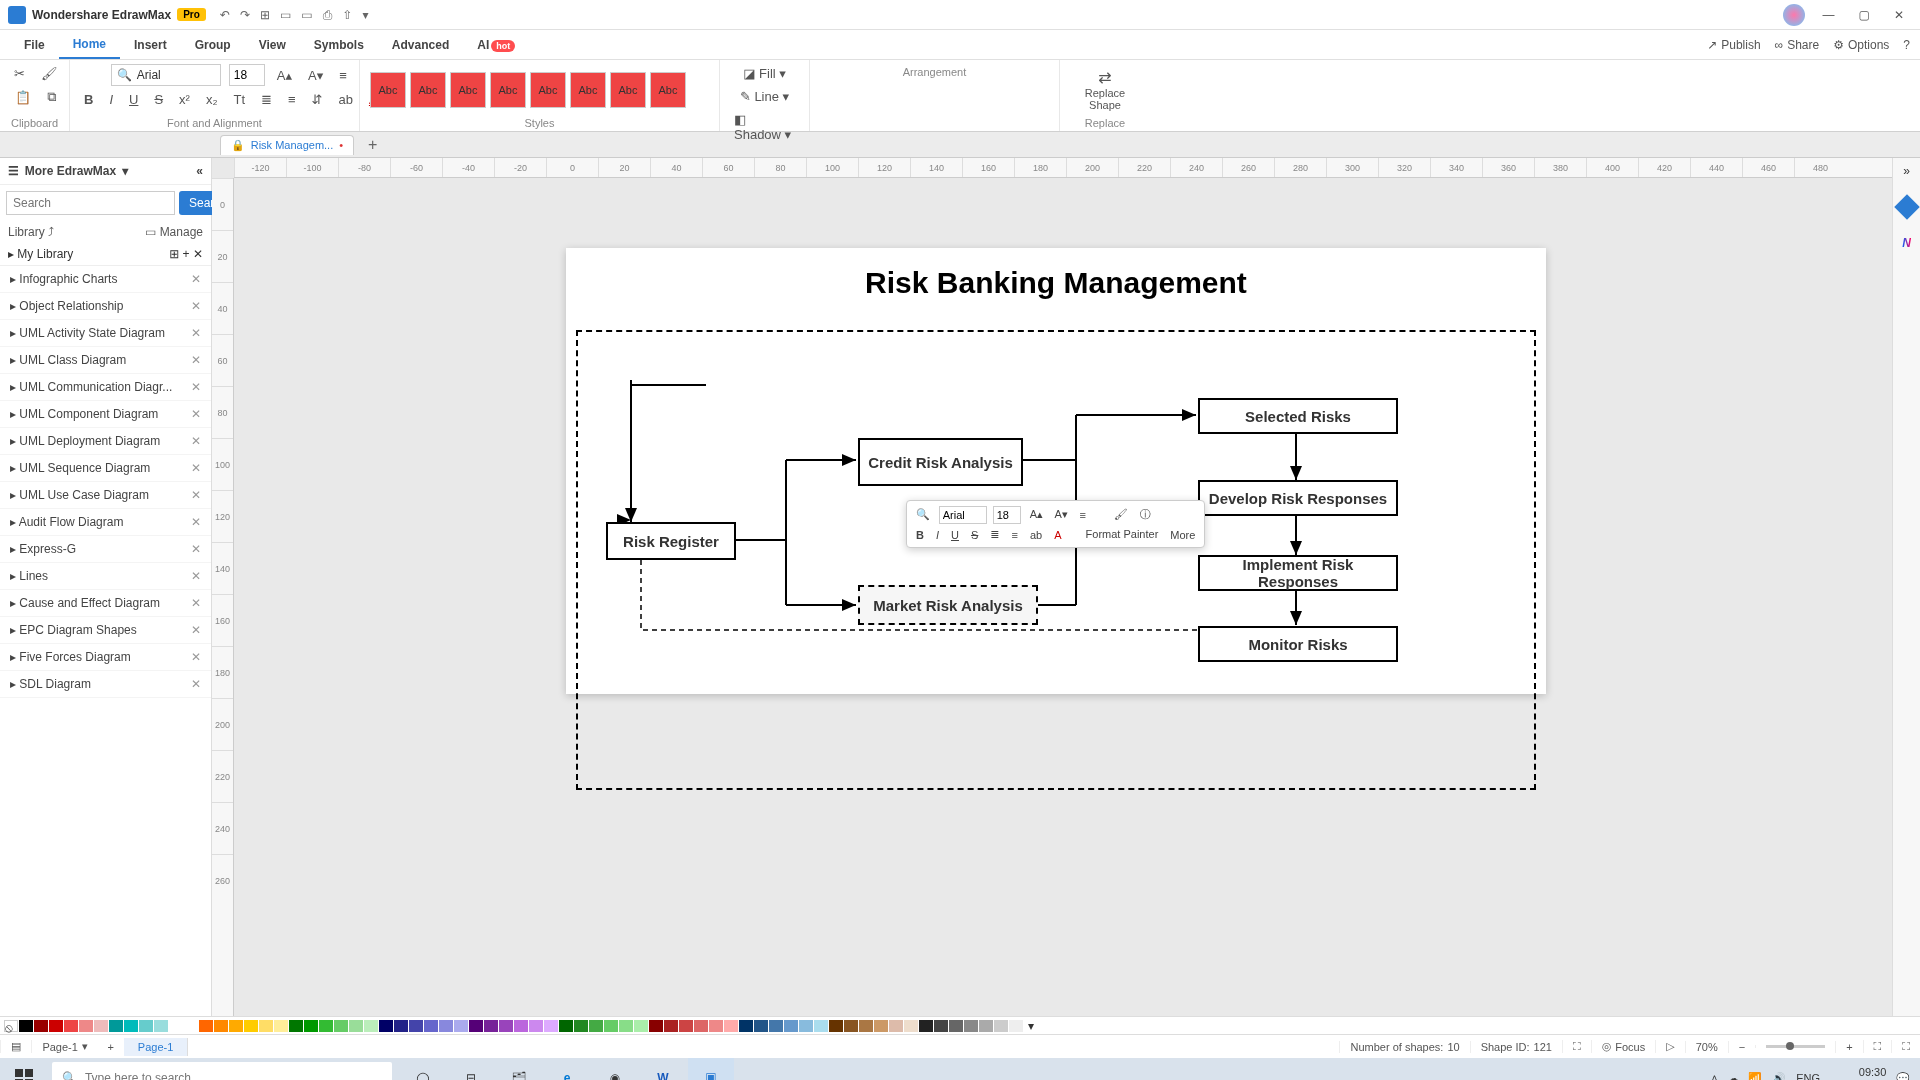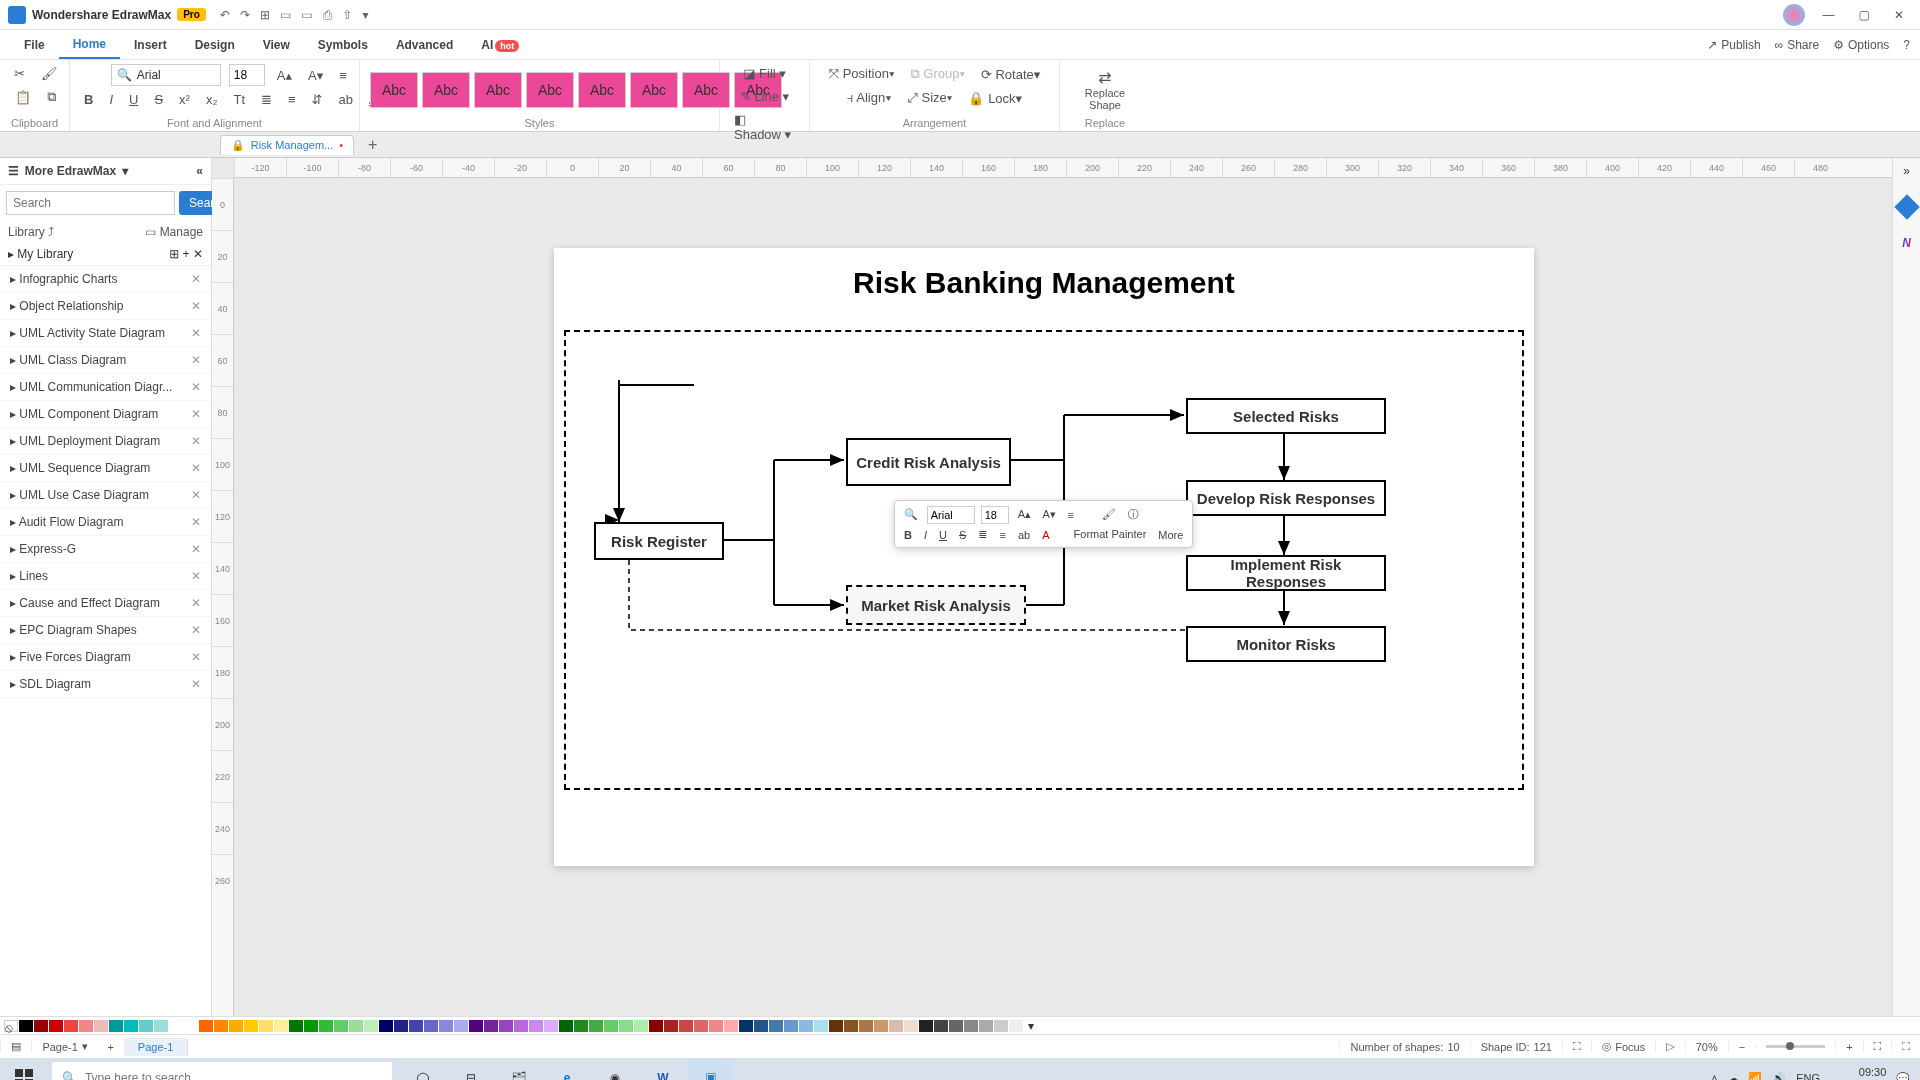--- a/index.html
+++ b/index.html
@@ -27,21 +27,21 @@
 
 
 .ribbon { height: 72px; background: #fff; display: flex; align-items: stretch; border-bottom: 1px solid #d0d0d0; }
 .rgroup { border-right: 1px solid #e8e8e8; padding: 4px 10px 2px; display: flex; flex-direction: column; }
 .rgroup .controls { flex: 1; display: flex; align-items: center; gap: 6px; flex-wrap: wrap; }
 .rgroup .label { text-align: center; font-size: 11px; color: #888; padding-top: 2px; }
 .ribbon .small { color: #555; padding: 2px 4px; cursor: pointer; font-size: 13px; }
 .ribbon select, .ribbon input.fsize { border: 1px solid #ccc; height: 22px; font-size: 12px; padding: 0 4px; }
 .ribbon input.fsize { width: 36px; }
 .fontname { width: 110px; border: 1px solid #ccc; height: 22px; padding: 0 6px; display:flex; align-items:center; gap:4px; }
-.style-swatch { width: 48px; height: 36px; border: 1px solid #ccc; display: flex; align-items: center; justify-content: center; font-size: 14px; cursor: pointer; background:#ec4899;}
+.style-swatch { width: 36px; height: 36px; border: 1px solid #ccc; display: flex; align-items: center; justify-content: center; font-size: 11px; cursor: pointer; background:#ef4444;}
 .style-row { display: flex; gap: 4px; }
 .ribbon .twoline { display:flex; flex-direction:column; gap:4px; }
 .ribbon .rowc { display:flex; gap:8px; align-items:center; }
 .replace-btn { display:flex; flex-direction:column; align-items:center; font-size:11px; color:#555; padding:4px 8px;}
 
 
 .doctabs { height: 26px; background: #ececec; display: flex; align-items: center; padding-left: 220px; border-bottom:1px solid #ccc;}
 .doctab { background: #fff; border: 1px solid #ccc; border-bottom: none; padding: 3px 10px; display: flex; align-items: center; gap: 6px; font-size: 11px; color: #2b7cd3; border-radius: 4px 4px 0 0;}
 .doctab .dot { color: #d33; }
 .doctab-add { margin-left: 6px; color: #666; padding: 2px 8px; cursor: pointer; font-size: 16px; }
@@ -60,21 +60,21 @@
 .sidebar .cat { display: flex; justify-content: space-between; align-items: center; padding: 6px 10px; font-size: 12px; color: #444; border-bottom: 1px solid #f4f4f4; cursor: pointer; }
 .sidebar .cat .x { color: #999; }
 
 
 .canvaswrap { flex: 1; position: relative; background: #e9e9e9; }
 .ruler-h { position: absolute; top: 0; left: 22px; right: 0; height: 20px; background: #f7f7f7; border-bottom: 1px solid #ccc; font-size: 9px; color: #888; display:flex; overflow:hidden;}
 .ruler-h span { width: 52px; flex:0 0 52px; text-align:center; border-left:1px solid #ddd; line-height:20px;}
 .ruler-v { position: absolute; top: 20px; left: 0; width: 22px; bottom: 0; background: #f7f7f7; border-right: 1px solid #ccc; font-size:9px; color:#888;}
 .ruler-v span{ display:block; height:52px; text-align:center; border-top:1px solid #ddd; writing-mode: horizontal-tb; line-height:52px;}
 .canvas { position: absolute; top: 20px; left: 22px; right: 0; bottom: 0; overflow: auto; }
-.page { position: absolute; left: 320px; top: 70px; width: 980px; height: 618px; background: #fff; box-shadow: 0 2px 8px rgba(0,0,0,.2); }
+.page { position: absolute; left: 332px; top: 70px; width: 980px; height: 446px; background: #fff; box-shadow: 0 2px 8px rgba(0,0,0,.2); }
 .page-title { text-align: center; font-size: 30px; font-weight: 700; margin-top: 18px; color:#000;}
 
 .node { position: absolute; background: #fff; border: 2px solid #000; display: flex; align-items: center; justify-content: center; font-weight: 700; font-size: 15px; text-align: center; padding: 4px; }
 .node.blue { background: #2b6cd3; color: #fff; border-color: #174a9c; }
 .node.dashed { border-style: dashed; }
 
 
 .minibar { position:absolute; background:#fff; border:1px solid #ccc; border-radius:4px; box-shadow:0 2px 8px rgba(0,0,0,.2); padding:4px 6px; display:flex; flex-direction:column; gap:2px; font-size:11px;}
 .minibar .row { display:flex; gap:6px; align-items:center;}
 .minibar .row span{ padding:2px 3px; cursor:pointer; color:#444;}
@@ -134,21 +134,21 @@
     <span>—</span>
     <span>▢</span>
     <span>✕</span>
   </div>
 </div>
 
 <div class="menubar">
   <div class="menu">File</div>
   <div class="menu active">Home</div>
   <div class="menu">Insert</div>
-  <div class="menu">Design</div>
+  <div class="menu">Group</div>
   <div class="menu">View</div>
   <div class="menu">Symbols</div>
   <div class="menu">Advanced</div>
   <div class="menu"><span>AI</span><span class="ai-badge">hot</span></div>
   <div class="right">
     <span>↗ <span>Publish</span></span>
     <span>∞ <span>Share</span></span>
     <span>⚙ <span>Options</span></span>
     <span>?</span>
   </div>
@@ -216,32 +216,20 @@
   <div class="rgroup" style="width:90px">
     <div class="controls twoline">
       <span class="small">◪ <span>Fill</span> ▾</span>
       <span class="small">✎ <span>Line</span> ▾</span>
       <span class="small">◧ <span>Shadow</span> ▾</span>
     </div>
     <div class="label"> </div>
   </div>
 
   <div class="rgroup" style="width:250px">
-    <div class="controls twoline">
-      <div class="rowc">
-        <span class="small">⤧ <span>Position</span>▾</span>
-        <span class="small" style="color:#bbb">⧉ <span>Group</span>▾</span>
-        <span class="small">⟳ <span>Rotate</span>▾</span>
-      </div>
-      <div class="rowc">
-        <span class="small">⫞ <span>Align</span>▾</span>
-        <span class="small">⤢ <span>Size</span>▾</span>
-        <span class="small">🔒 <span>Lock</span>▾</span>
-      </div>
-    </div>
     <div class="label">Arrangement</div>
   </div>
 
   <div class="rgroup" style="width:90px;border-right:none">
     <div class="controls">
       <div class="replace-btn">
         <span style="font-size:16px">⇄</span>
         <span style="text-align:center;line-height:1.1">Replace Shape</span>
       </div>
     </div>

